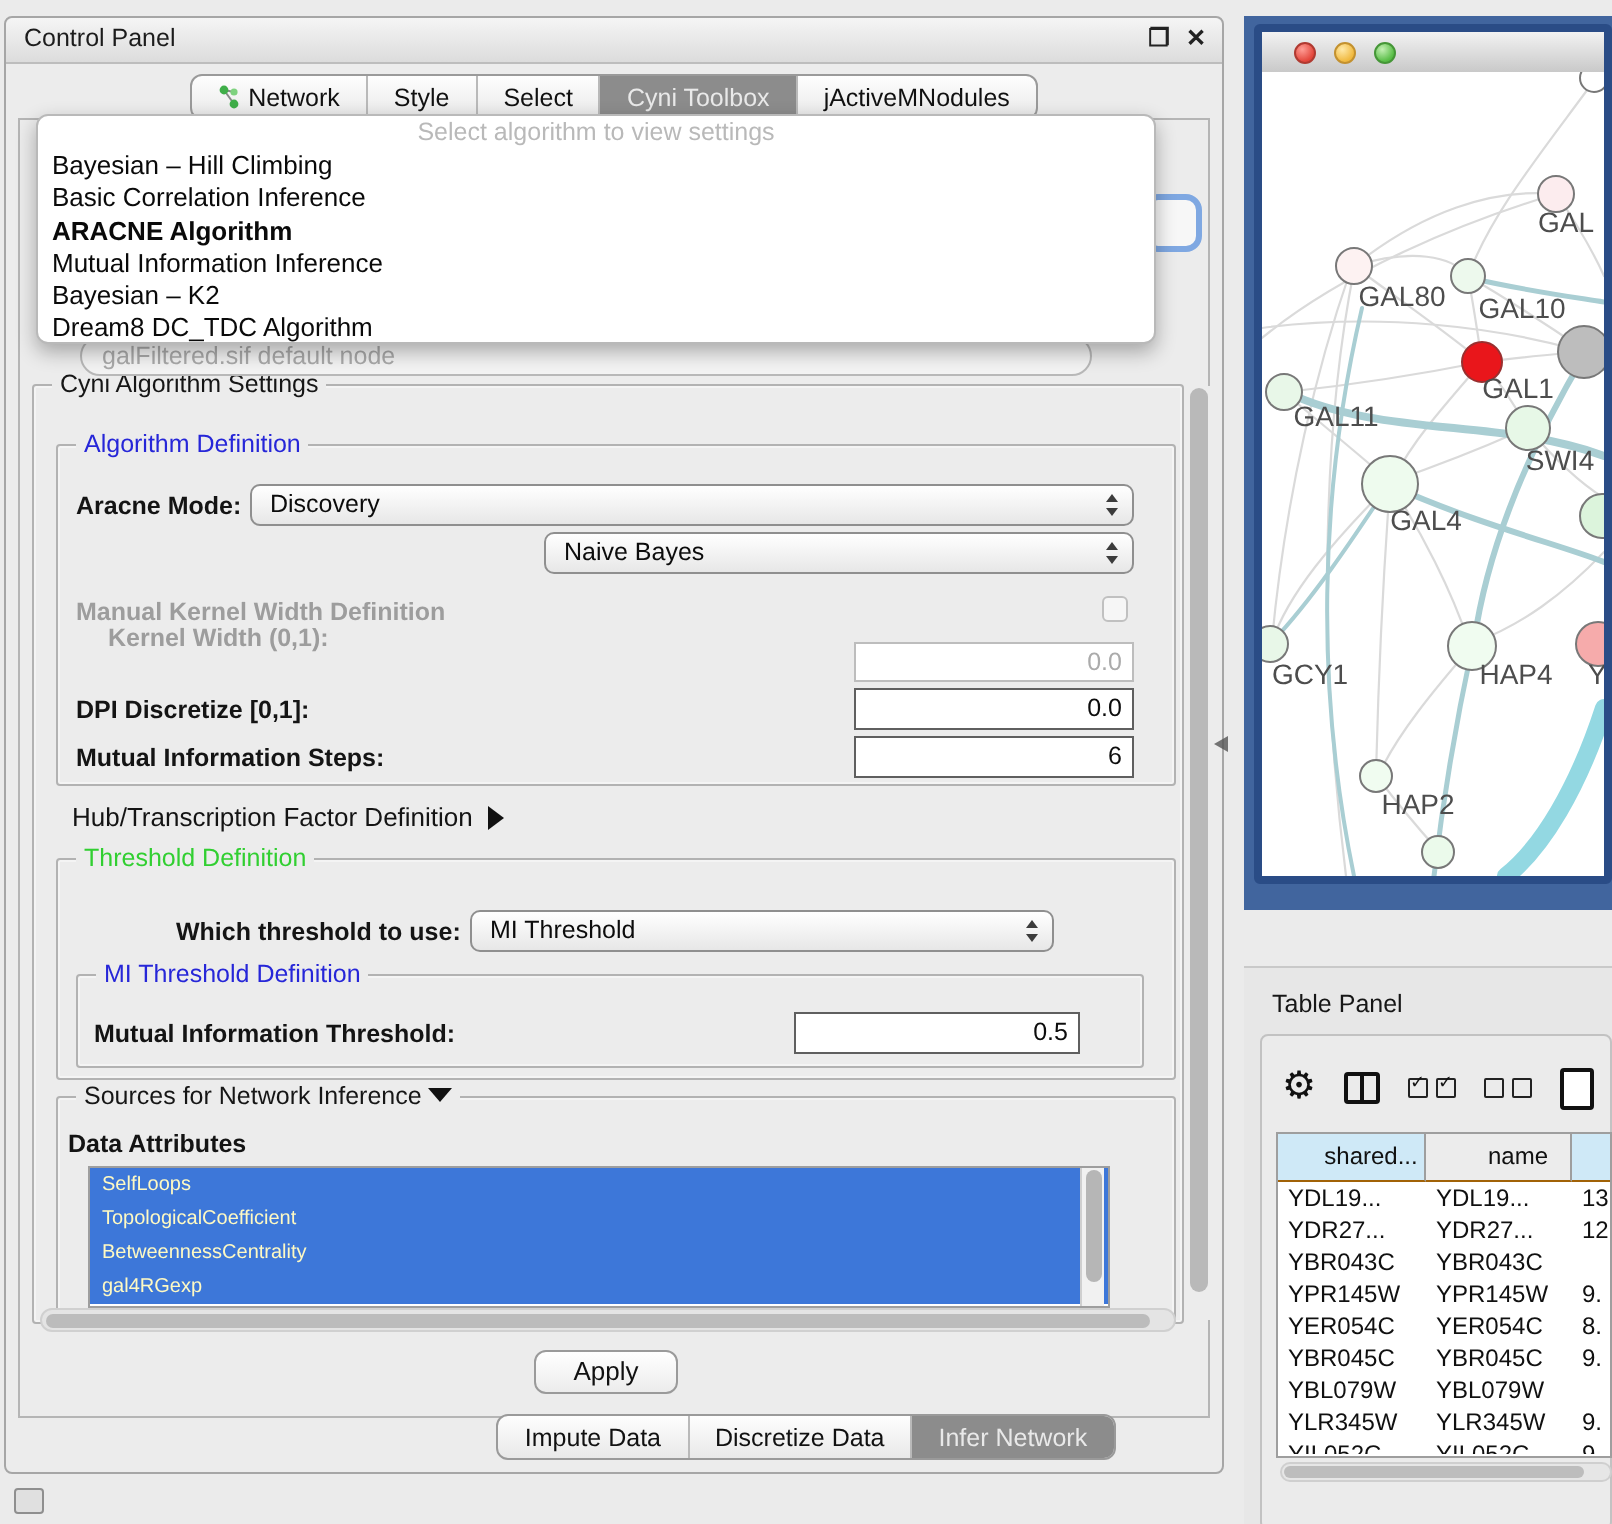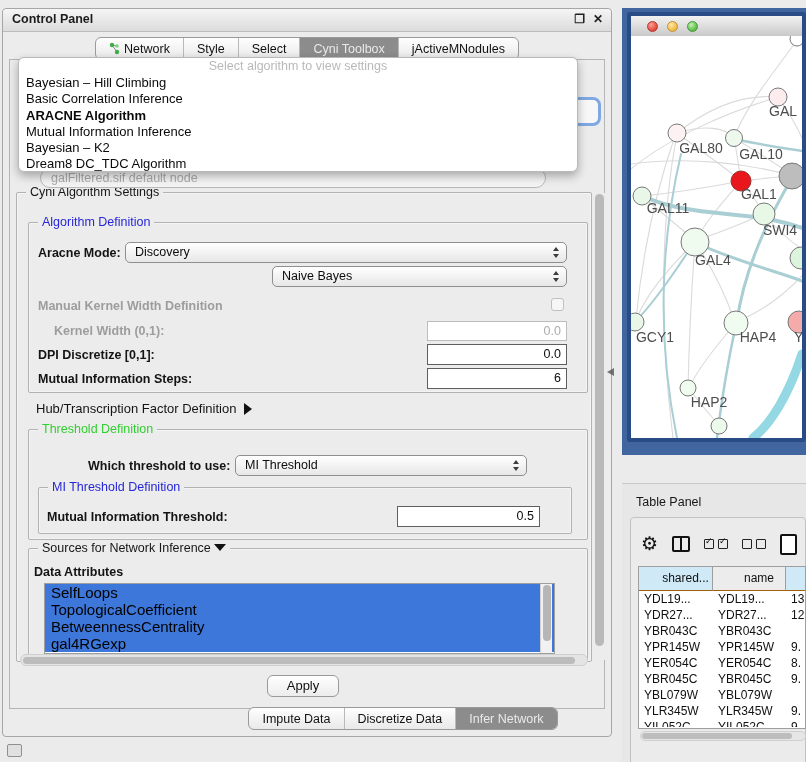--- a/index.html
+++ b/index.html
@@ -6,21 +6,21 @@
   body{width:806px;height:762px;overflow:hidden;background:#ebebeb;
        font-family:"Liberation Sans",sans-serif;-webkit-font-smoothing:antialiased;}
   #root{position:absolute;left:0;top:0;width:806px;height:762px;overflow:hidden;}
 
   
   .cp-window{position:absolute;left:2px;top:8px;width:610px;height:729px;
              background:#ececec;border:1px solid #a6a6a6;border-radius:4px;box-sizing:border-box;}
   .cp-titlebar{position:absolute;left:0;top:0;right:0;height:22px;
                background:linear-gradient(#f5f5f5,#dcdcdc);border-bottom:1px solid #bdbdbd;
                border-radius:4px 4px 0 0;}
-  .cp-title{position:absolute;left:9px;top:3px;font-size:12.5px;color:#1c1c1c;font-weight:bold;}
+  .cp-title{position:absolute;left:9px;top:3px;font-size:12.5px;color:#1c1c1c;}
   .cp-ticons{position:absolute;right:8px;top:3px;font-size:12px;color:#222;display:flex;gap:8px;}
   .cp-ticons span{cursor:default;font-weight:bold;}
 
   
   .cp-tabs{position:absolute;left:0;right:0;top:28px;height:23px;display:flex;justify-content:center;}
   .tabbar{display:flex;border:1px solid #9a9a9a;border-radius:6px;overflow:hidden;
           background:linear-gradient(#fefefe,#e9e9e9);height:21px;}
   .tab{display:flex;align-items:center;gap:4px;padding:0 13px;font-size:12.5px;color:#111;
        border-right:1px solid #b9b9b9;white-space:nowrap;}
   .tab:last-child{border-right:none;}
@@ -71,21 +71,21 @@
   .checkbox{position:absolute;width:13px;height:13px;border:1px solid #c0c0c0;border-radius:3px;background:#f6f6f6;box-sizing:border-box;}
 
   .arrow-right{display:inline-block;width:0;height:0;border-top:6px solid transparent;
                border-bottom:6px solid transparent;border-left:8px solid #111;vertical-align:-2px;}
   .arrow-down{display:inline-block;width:0;height:0;border-left:6px solid transparent;
               border-right:6px solid transparent;border-top:7px solid #111;vertical-align:1px;}
 
   
   .attr-list{position:absolute;left:44px;top:583px;width:511px;height:71px;background:#ffffff;
              border:1px solid #9e9e9e;box-sizing:border-box;overflow:hidden;}
-  .attr-item{height:17px;line-height:17px;background:#3d77d9;color:#000000;font-size:15px;padding-left:6px;}
+  .attr-item{height:17px;line-height:17px;background:#3d77d9;color:#fef9c3;font-size:10px;padding-left:6px;}
   .attr-vscroll{position:absolute;left:540px;top:584px;width:12px;height:69px;background:#f1f1f1;
                 border-left:1px solid #cfcfcf;box-sizing:border-box;}
   .attr-vthumb{position:absolute;left:1.5px;top:1px;width:8px;height:56px;background:#b6b6b6;border-radius:5px;}
 
   
   .vscroll{position:absolute;left:593px;top:193px;width:13px;height:467px;background:#ececec;}
   .vthumb{position:absolute;left:2px;top:1px;width:9px;height:452px;background:#b9b9b9;border-radius:5px;}
   .hscroll{position:absolute;left:20px;top:654px;width:568px;height:12px;background:#e4e4e4;
            border:1px solid #d0d0d0;border-radius:6px;box-sizing:border-box;}
   .hthumb{position:absolute;left:2px;top:1.5px;width:552px;height:7px;background:#bcbcbc;border-radius:4px;}
@@ -225,21 +225,21 @@
     <span>Naive Bayes</span>
     <span class="arrows">
         <div class="arrU"></div>
         <div class="arrD"></div>
       </span>
   </div>
 
   <span class="lbl dis" style="left:38px;top:299px;">Manual Kernel Width Definition</span>
   <div class="checkbox" style="left:551px;top:298px;"></div>
 
-  <span class="lbl dis" style="left:38px;top:324px;padding-left:16px;">Kernel Width (0,1):</span>
+  <span class="lbl dis" style="left:38px;top:312px;padding-left:16px;">Kernel Width (0,1):</span>
   <div class="field dis" style="left:427px;top:321px;width:140px;">0.0</div>
 
   <span class="lbl" style="left:38px;top:348px;">DPI Discretize [0,1]:</span>
   <div class="field" style="left:427px;top:344px;width:140px;height:21px;">0.0</div>
 
   <span class="lbl" style="left:38px;top:372px;">Mutual Information Steps:</span>
   <div class="field" style="left:427px;top:368px;width:140px;height:21px;">6</div>
 
   <span class="lbl" style="left:36px;top:401px;font-weight:normal;font-size:13px;">
     <span>Hub/Transcription Factor Definition</span>

